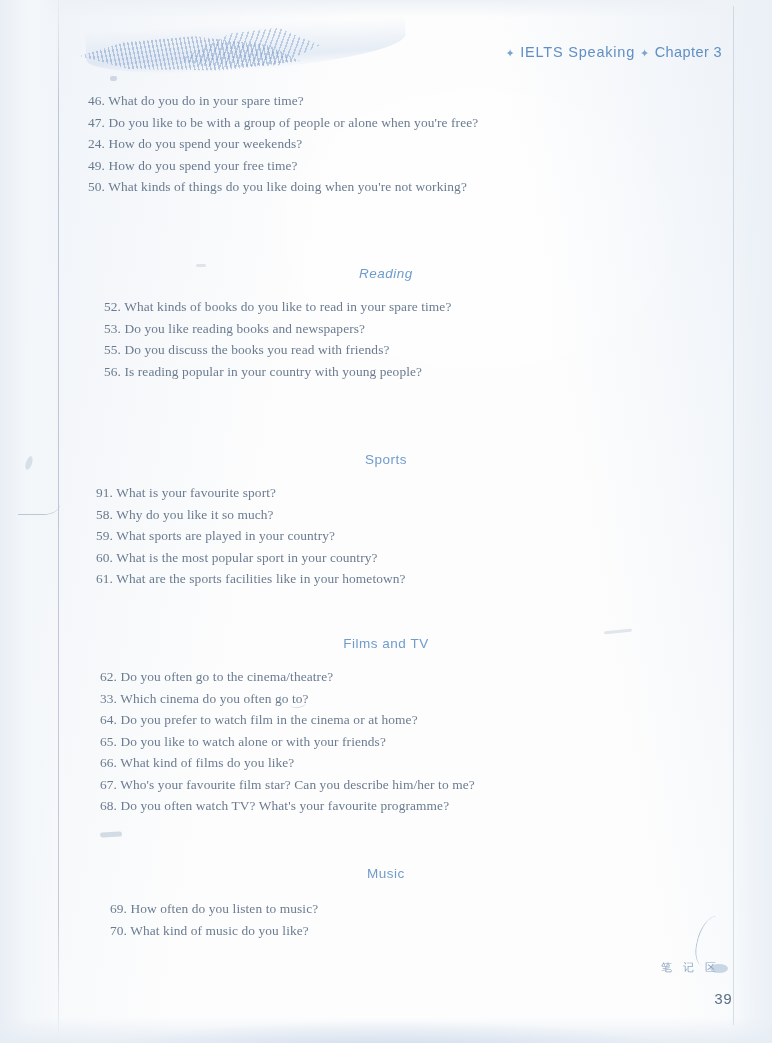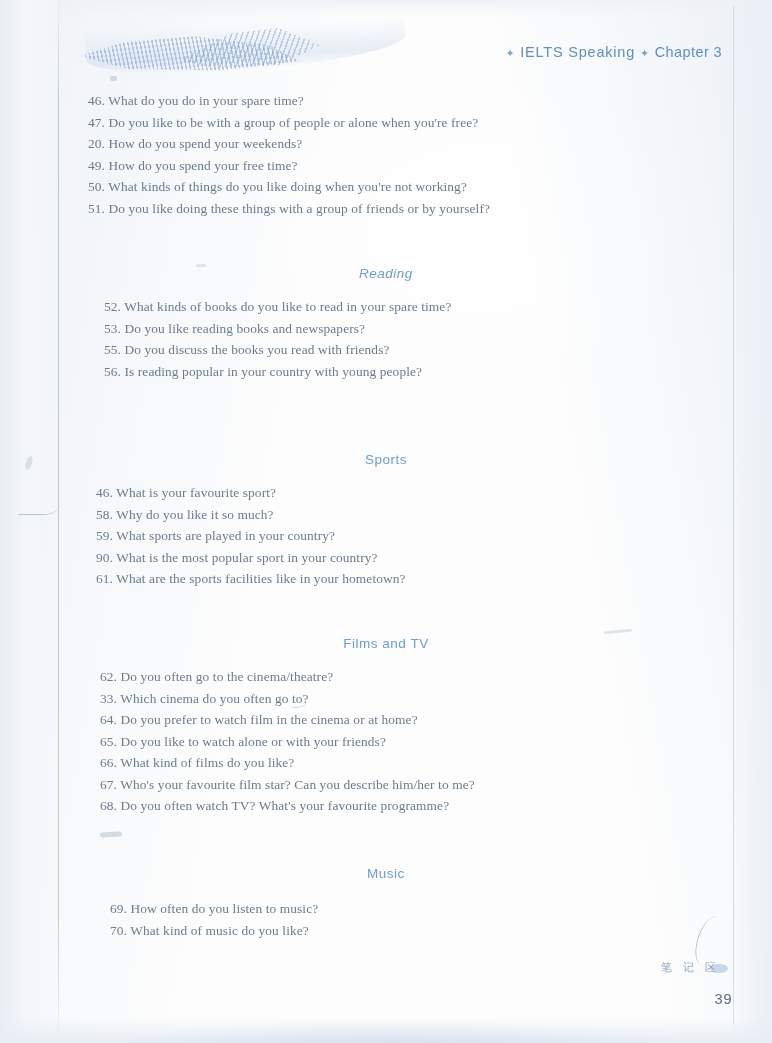--- a/index.html
+++ b/index.html
@@ -251,40 +251,39 @@
     <div class="header-right">
       <span class="dot">✦</span><span class="ielts">IELTS Speaking</span><span class="dot">✦</span><span>Chapter 3</span>
     </div>
   </div>
 
   <div class="content">
 
     <div class="q-block" style="left:88px; top:90px;">
       <div class="q-line">46. What do you do in your spare time?</div>
       <div class="q-line">47. Do you like to be with a group of people or alone when you're free?</div>
-      <div class="q-line">20. How do you spend your weekends?</div>
+      <div class="q-line">24. How do you spend your weekends?</div>
       <div class="q-line">49. How do you spend your free time?</div>
       <div class="q-line">50. What kinds of things do you like doing when you're not working?</div>
-      <div class="q-line">51. Do you like doing these things with a group of friends or by yourself?</div>
     </div>
 
     <div class="section-title" style="top:266px;font-style:italic;">Reading</div>
     <div class="q-block" style="left:92px; top:296px;margin-left:12px;">
       <div class="q-line">52. What kinds of books do you like to read in your spare time?</div>
       <div class="q-line">53. Do you like reading books and newspapers?</div>
       <div class="q-line">55. Do you discuss the books you read with friends?</div>
       <div class="q-line">56. Is reading popular in your country with young people?</div>
     </div>
 
     <div class="section-title" style="top:452px;">Sports</div>
     <div class="q-block" style="left:96px; top:482px;">
-      <div class="q-line">46. What is your favourite sport?</div>
+      <div class="q-line">91. What is your favourite sport?</div>
       <div class="q-line">58. Why do you like it so much?</div>
       <div class="q-line">59. What sports are played in your country?</div>
-      <div class="q-line">90. What is the most popular sport in your country?</div>
+      <div class="q-line">60. What is the most popular sport in your country?</div>
       <div class="q-line">61. What are the sports facilities like in your hometown?</div>
     </div>
 
     <div class="section-title" style="top:636px;">Films and TV</div>
     <div class="q-block" style="left:100px; top:666px;">
       <div class="q-line">62. Do you often go to the cinema/theatre?</div>
       <div class="q-line">33. Which cinema do you often go to?</div>
       <div class="q-line">64. Do you prefer to watch film in the cinema or at home?</div>
       <div class="q-line">65. Do you like to watch alone or with your friends?</div>
       <div class="q-line">66. What kind of films do you like?</div>

